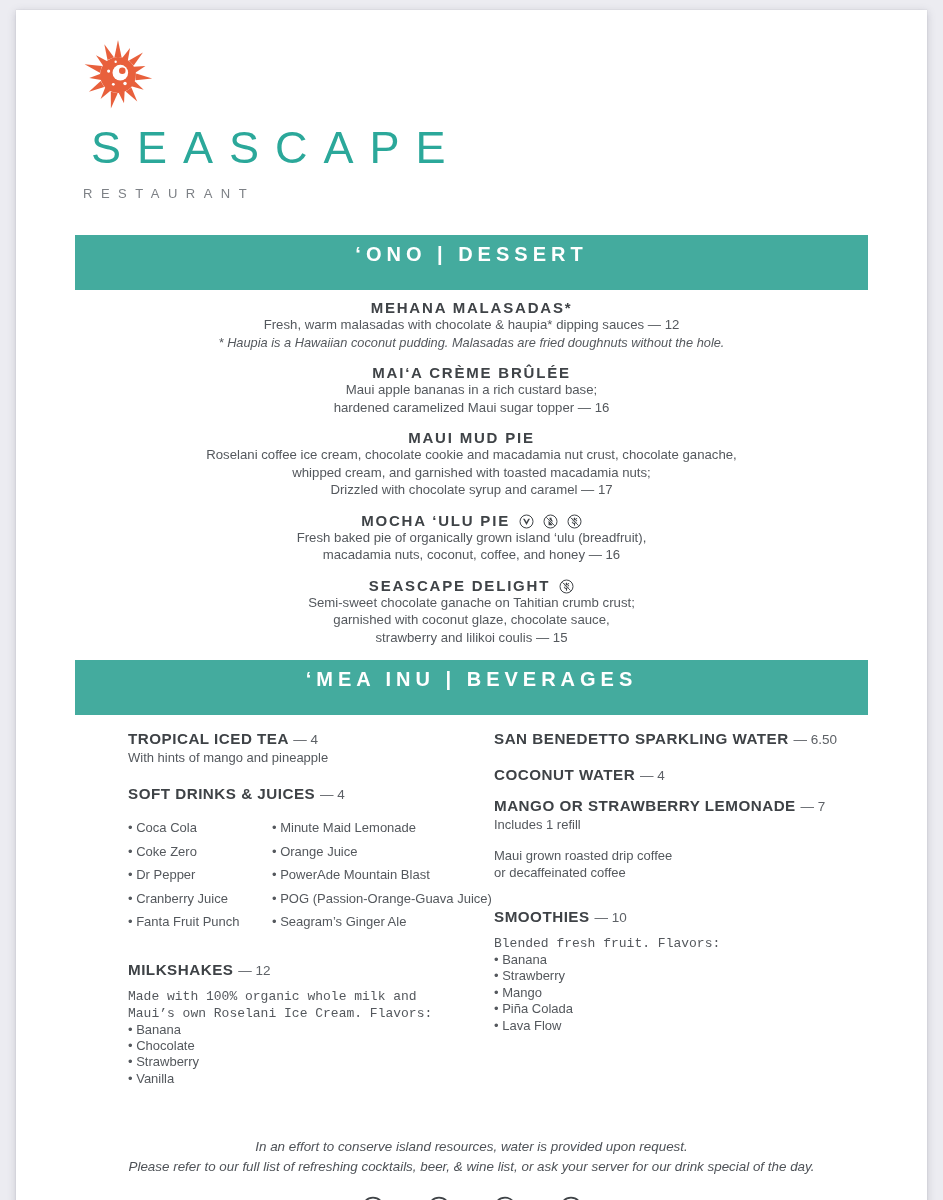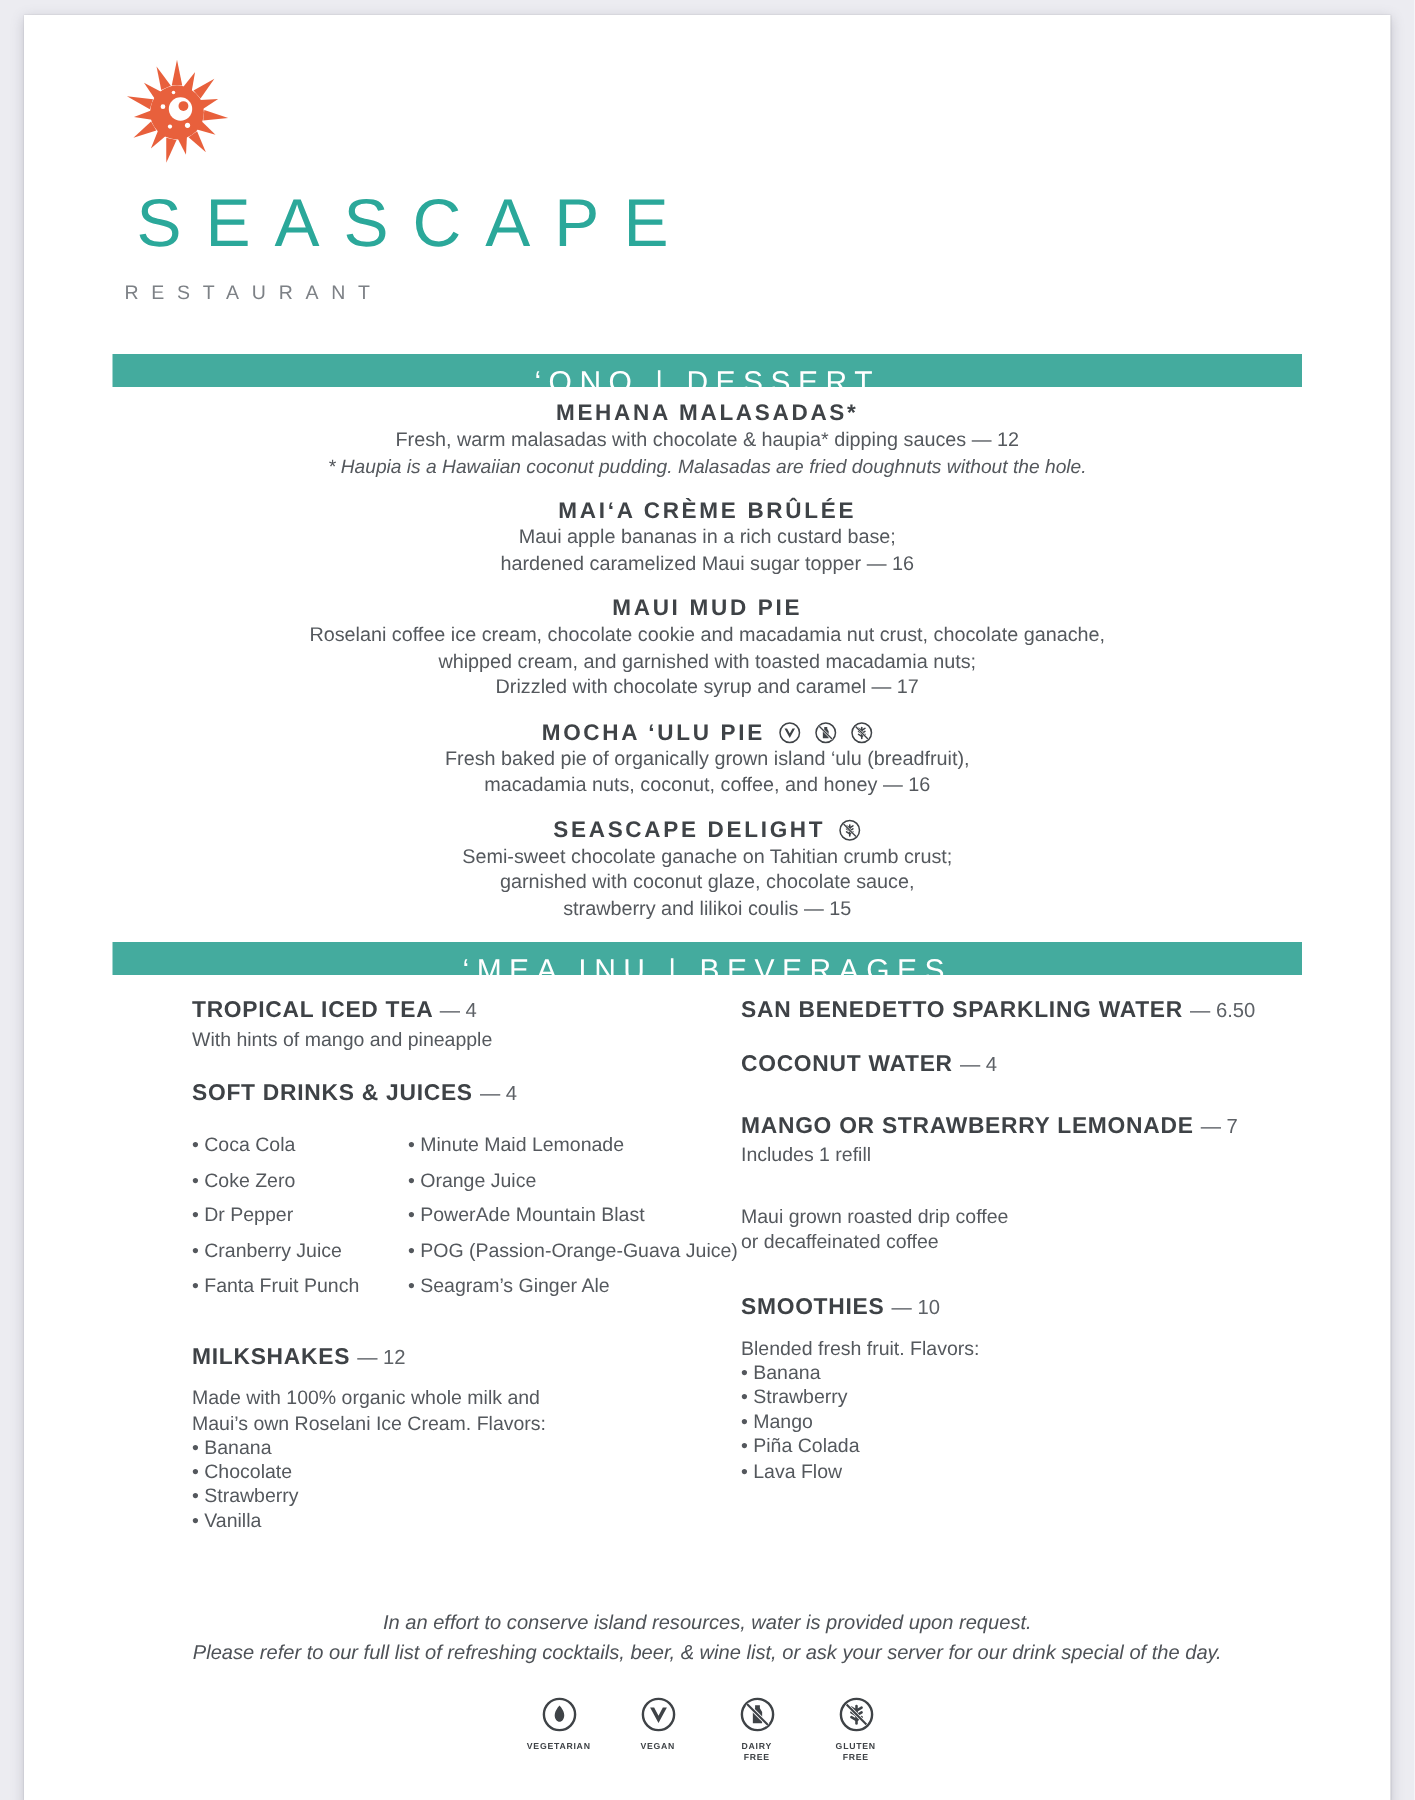--- a/index.html
+++ b/index.html
@@ -29,24 +29,24 @@
   }
   .brand-subtitle {
     margin-top:12px;
     font-size:13px; letter-spacing:8.5px; padding-left:8px;
     color:#7d8186; font-weight:400;
   }
 
   
   .band {
     margin-top:34px;
-    height:22px; line-height:38px;
+    height:55px; line-height:38px;
     background:#44ab9e;
     color:#ffffff; text-align:center;
-    font-size:20px; font-weight:400; letter-spacing:5px;
+    font-size:20px; font-weight:700; letter-spacing:5px;
   }
 
   
   .dessert { text-align:center; padding-top:7px; }
   .d-item { margin-top:13px; }
   .d-item:first-child { margin-top:2px; }
   .d-name {
     font-size:15px; font-weight:700; color:#3f4347;
     letter-spacing:1.8px;
   }
@@ -57,31 +57,31 @@
   
   .bev-cols { display:flex; padding:15px 0 0 53px; }
   .bev-left { width:366px; flex:0 0 366px; }
   .bev-right { flex:1; }
   .b-head {
     font-size:15.2px; font-weight:700; color:#3e4246; letter-spacing:0.5px;
   }
   .b-price { font-weight:400; color:#5d6166; font-size:13.5px; letter-spacing:0; }
   .b-desc { font-size:13px; line-height:17px; color:#54585d; margin-top:2px; }
   .gap-lg { margin-top:19px; }
-  .gap-md { margin-top:24px; }
+  .gap-md { margin-top:14px; }
   .gap-xl { margin-top:27px; }
   .drinks-grid { display:flex; margin-top:14px; }
   .drinks-grid ul { list-style:none; }
   .drinks-grid ul:first-child { width:144px; flex:0 0 144px; }
   .drinks-grid li, .flavors li { font-size:13px; color:#54585d; }
   .drinks-grid li { line-height:23.5px; }
   .drinks-grid li::before, .flavors li::before { content:"• "; }
   .flavors { list-style:none; }
   .flavors li { line-height:16.4px; }
-  .b-desc-block { margin-top:10px; }
+  .b-desc-block { margin-top:10px;font-family:Liberation Mono, monospace; }
 
   
   .footer { text-align:center; }
   .foot-note { margin-top:50px; font-style:italic; font-size:13.4px; line-height:19.5px; color:#4e5257; }
   .legend { margin-top:20px; display:flex; justify-content:center; gap:14px; }
   .legend-item { width:52px; text-align:center; }
   .legend-icon { width:24px; height:24px; color:#3f4347; }
   .legend-label { font-size:5.8px; letter-spacing:0.5px; line-height:6.5px; color:#3f4347; margin-top:2px; font-weight:700;}
 </style>
 </head>

